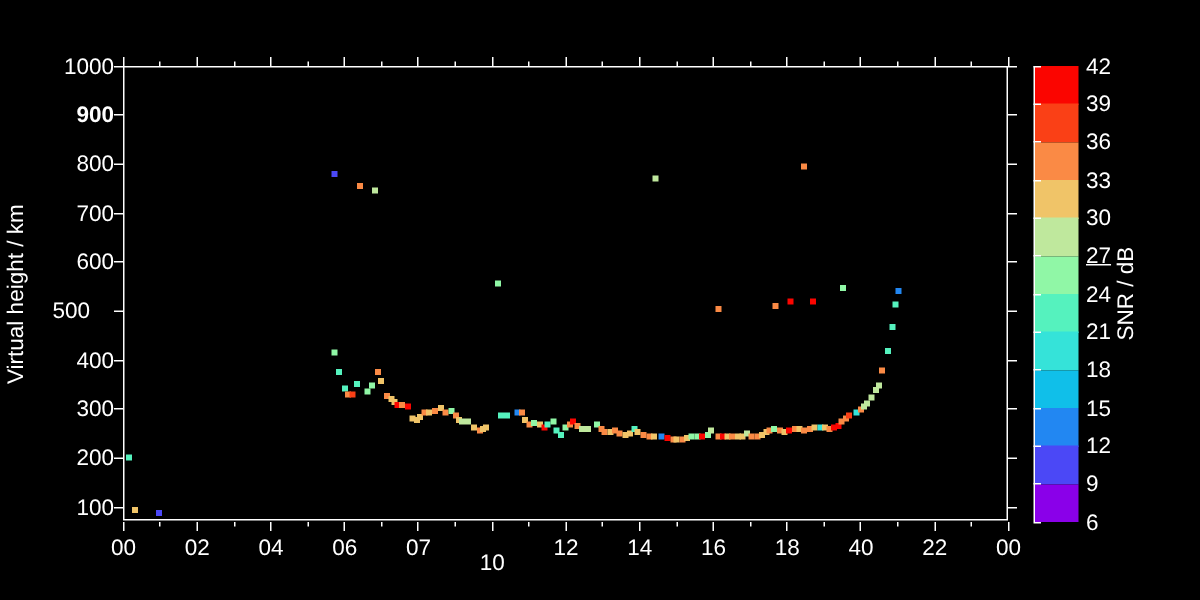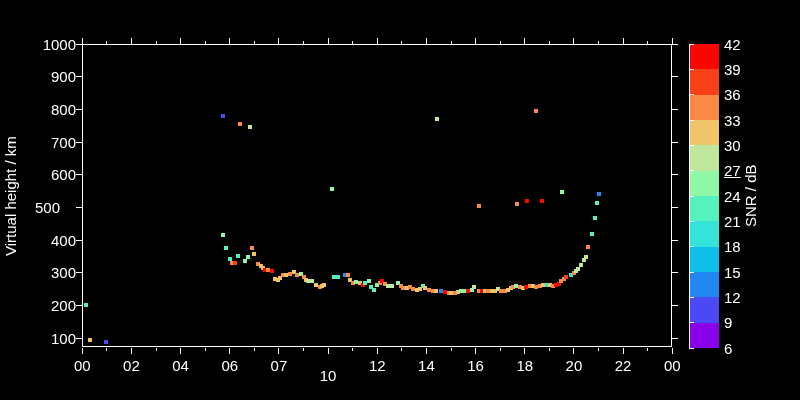--- a/index.html
+++ b/index.html
@@ -70,21 +70,21 @@
       <div class="tick" style="left: 425.967px; top: 38px; width: 1px; height: 6px;"></div>
       <div class="xtl" style="left: 406.467px; top: 356.5px;">14</div>
       <div class="tick" style="left: 475.133px; top: 347.5px; width: 1px; height: 6px;"></div>
       <div class="tick" style="left: 475.133px; top: 38px; width: 1px; height: 6px;"></div>
       <div class="xtl" style="left: 455.633px; top: 356.5px;">16</div>
       <div class="tick" style="left: 524.3px; top: 347.5px; width: 1px; height: 6px;"></div>
       <div class="tick" style="left: 524.3px; top: 38px; width: 1px; height: 6px;"></div>
       <div class="xtl" style="left: 504.8px; top: 356.5px;">18</div>
       <div class="tick" style="left: 573.467px; top: 347.5px; width: 1px; height: 6px;"></div>
       <div class="tick" style="left: 573.467px; top: 38px; width: 1px; height: 6px;"></div>
-      <div class="xtl" style="left: 553.967px; top: 356.5px;">20</div>
+      <div class="xtl" style="left: 553.967px; top: 356.5px;">40</div>
       <div class="tick" style="left: 622.633px; top: 347.5px; width: 1px; height: 6px;"></div>
       <div class="tick" style="left: 622.633px; top: 38px; width: 1px; height: 6px;"></div>
       <div class="xtl" style="left: 603.133px; top: 356.5px;">22</div>
       <div class="tick" style="left: 671.8px; top: 347.5px; width: 1px; height: 6px;"></div>
       <div class="tick" style="left: 671.8px; top: 38px; width: 1px; height: 6px;"></div>
       <div class="xtl" style="left: 652.3px; top: 356.5px;">00</div>
       <div class="tick" style="left: 106.383px; top: 347.5px; width: 1px; height: 3px;"></div>
       <div class="tick" style="left: 106.383px; top: 41px; width: 1px; height: 3px;"></div>
       <div class="tick" style="left: 155.55px; top: 347.5px; width: 1px; height: 3px;"></div>
       <div class="tick" style="left: 155.55px; top: 41px; width: 1px; height: 3px;"></div>
@@ -127,21 +127,21 @@
       <div class="tick" style="left: 672.3px; top: 174.167px; width: 6px; height: 1px;"></div>
       <div class="ytl" style="left: 16px; top: 166.167px;">600</div>
       <div class="tick" style="left: 76.3px; top: 141.5px; width: 6px; height: 1px;"></div>
       <div class="tick" style="left: 672.3px; top: 141.5px; width: 6px; height: 1px;"></div>
       <div class="ytl" style="left: 16px; top: 133.5px;">700</div>
       <div class="tick" style="left: 76.3px; top: 108.833px; width: 6px; height: 1px;"></div>
       <div class="tick" style="left: 672.3px; top: 108.833px; width: 6px; height: 1px;"></div>
       <div class="ytl" style="left: 16px; top: 100.833px;">800</div>
       <div class="tick" style="left: 76.3px; top: 76.1667px; width: 6px; height: 1px;"></div>
       <div class="tick" style="left: 672.3px; top: 76.1667px; width: 6px; height: 1px;"></div>
-      <div class="ytl" style="left: 16px; top: 68.1667px;">900</div>
+      <div class="ytl" style="left: 16px; top: 68.1667px; font-weight: bold;">900</div>
       <div class="tick" style="left: 76.3px; top: 43.5px; width: 6px; height: 1px;"></div>
       <div class="tick" style="left: 672.3px; top: 43.5px; width: 6px; height: 1px;"></div>
       <div class="ytl" style="left: 16px; top: 35.5px;">1000</div>
       <div class="pt" style="left: 83.9875px; top: 303.333px; background: rgb(85, 242, 190);"></div>
       <div class="pt" style="left: 87.675px; top: 338.287px; background: rgb(240, 196, 104);"></div>
       <div class="pt" style="left: 103.654px; top: 339.92px; background: rgb(75, 72, 246);"></div>
       <div class="pt" style="left: 220.671px; top: 114.193px; background: rgb(75, 72, 246);"></div>
       <div class="pt" style="left: 221.162px; top: 233.1px; background: rgb(144, 247, 166);"></div>
       <div class="pt" style="left: 224.112px; top: 246.493px; background: rgb(85, 242, 190);"></div>
       <div class="pt" style="left: 227.8px; top: 256.62px; background: rgb(85, 242, 190);"></div>

